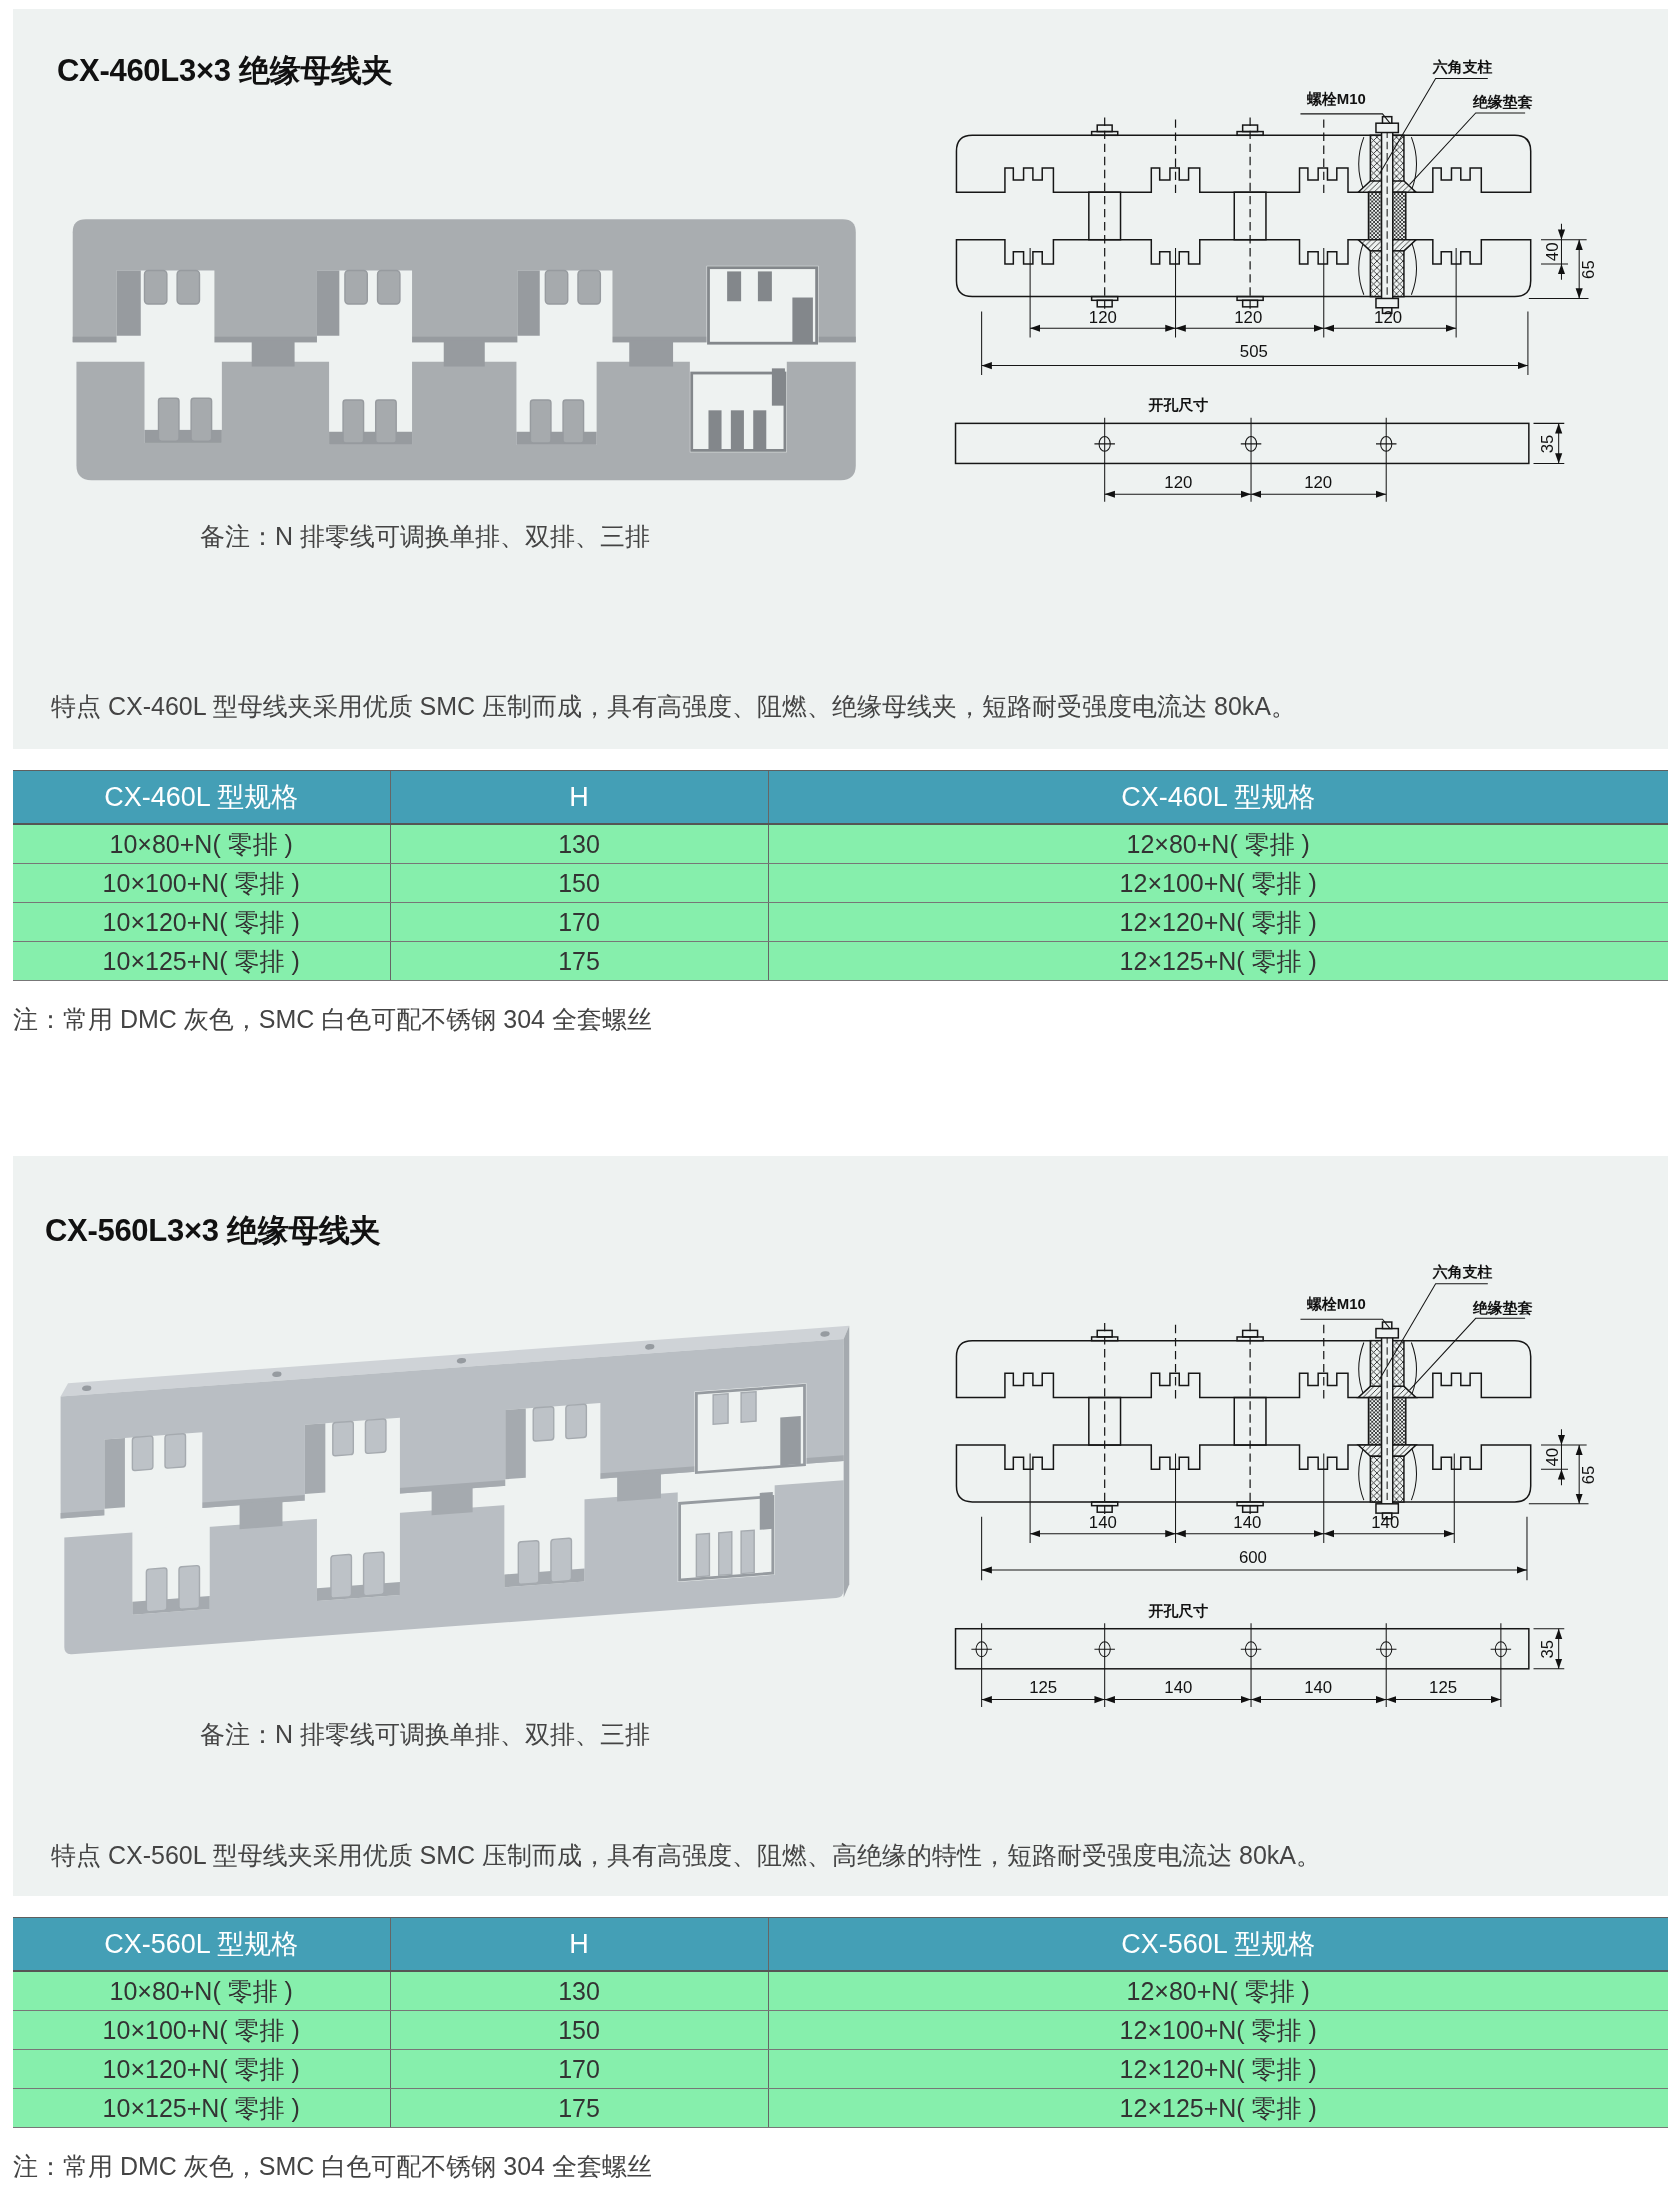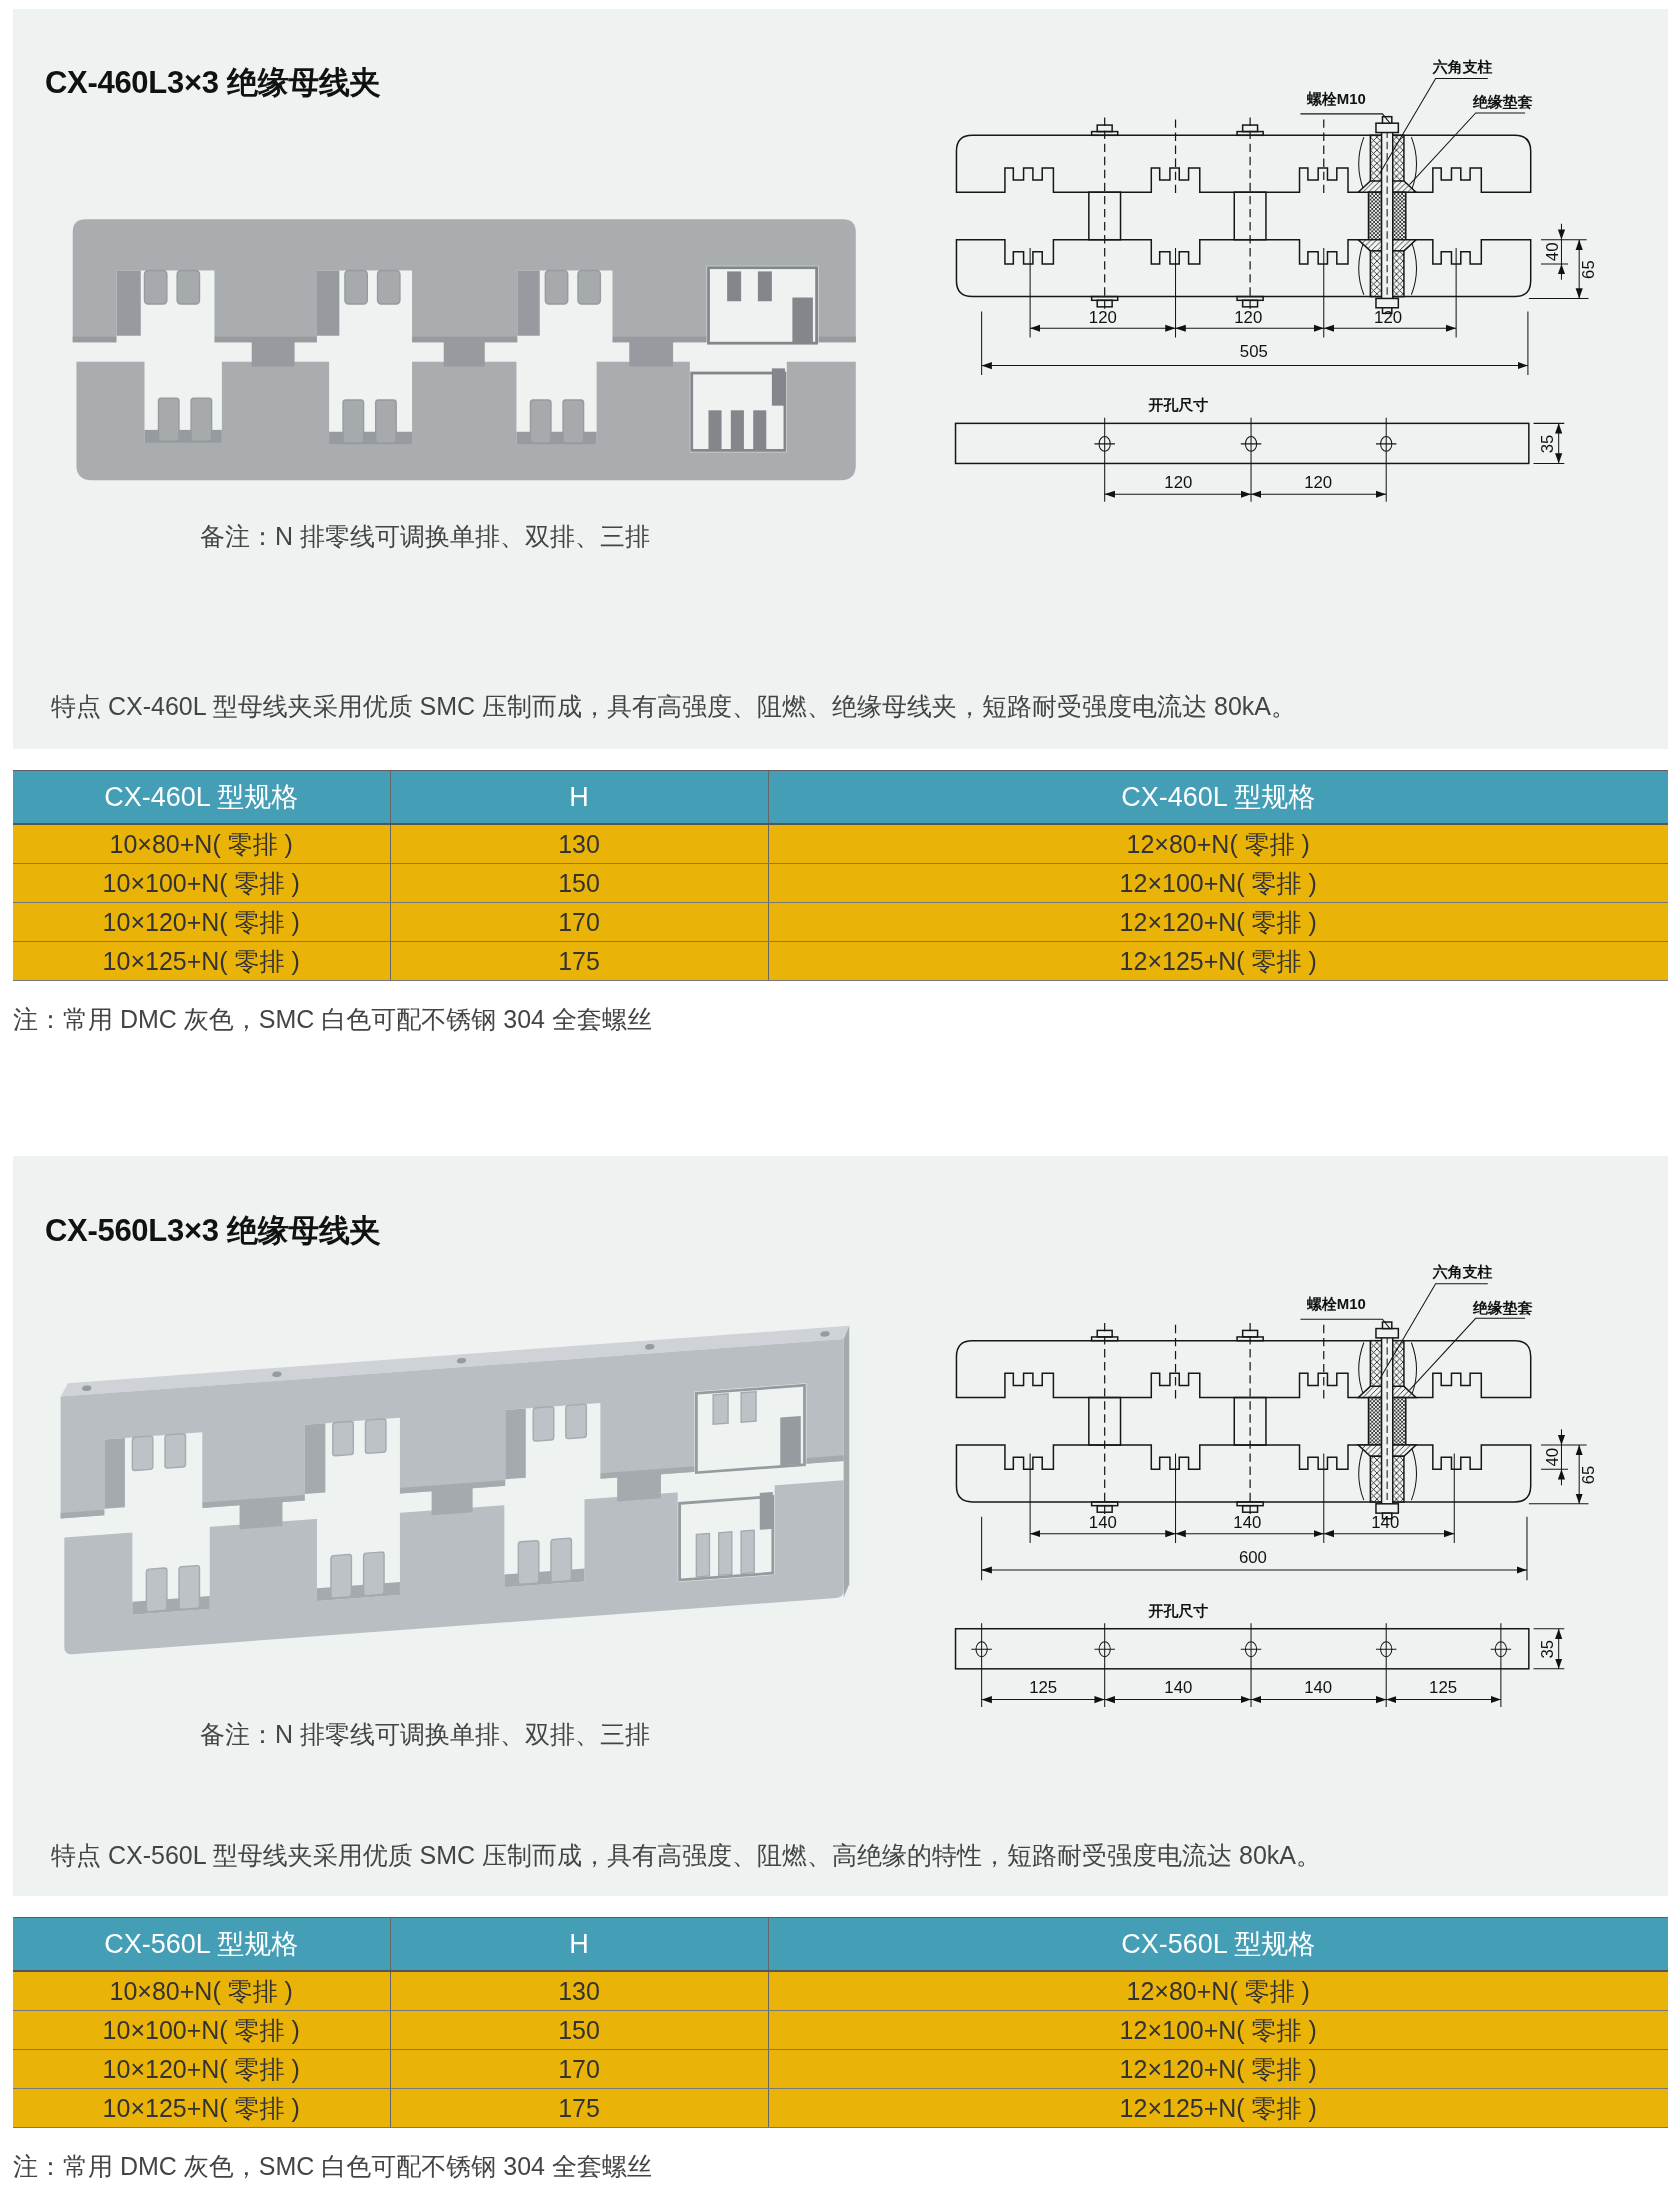--- a/index.html
+++ b/index.html
@@ -18,21 +18,21 @@
   .caption{position:absolute;left:187px;font-size:25px;color:#444;line-height:32px;white-space:nowrap;}
   .feature{position:absolute;left:38px;font-size:25px;color:#444;line-height:32px;white-space:nowrap;}
   .note{position:absolute;left:13px;font-size:25px;color:#444;line-height:32px;white-space:nowrap;}
 
   table.spec{position:absolute;left:13px;width:1655px;border-collapse:collapse;table-layout:fixed;
              font-family:"Liberation Sans","DejaVu Sans",sans-serif;}
   table.spec th{background:var(--table-header-bg);color:var(--table-header-text);font-weight:normal;
                 font-size:27px;height:48px;padding:2px;border-top:1.9px solid #5f5f5f;border-bottom:2.8px solid #555;
                 text-align:center;}
   table.spec td{height:38px;font-size:25px;color:var(--body-text);padding:0;text-align:center;
-                border-bottom:1.9px solid #777;background:#eab308;}
+                border-bottom:1.9px solid #777;background:#86efac;}
   table.spec th + th, table.spec td + td{border-left:1.9px solid #666;}
 
   svg.gfx{position:absolute;left:0;top:0;pointer-events:none;}
   .dwg{fill:none;stroke:#161616;stroke-width:1.6;}
   .dwg .thin{stroke-width:1.1;}
   .dash{stroke-dasharray:9 5;stroke-width:1.3;}
   .dt{font-family:"Liberation Sans","DejaVu Sans",sans-serif;font-size:18px;fill:#111;stroke:none;}
   .lbl{font-family:"Liberation Sans","DejaVu Sans",sans-serif;font-size:16px;font-weight:bold;fill:#111;stroke:none;}
 
   .ph .body{fill:var(--b);}
@@ -44,21 +44,21 @@
   .ph .top{fill:var(--top);}
   .ph1{--b:#a9adb0;--f:#979b9f;--t:#a6aaad;--d:#83878b;--top:#bfc3c6;}
   .ph2{--b:#b9bec3;--f:#a5aaaf;--t:#bdc2c7;--d:#969ba0;--top:#cfd3d7;}
 </style>
 </head>
 <body>
 
 <div id="page">
 
   <section class="panel" style="top:9.3px;">
-    <h2 class="title" style="top:57px;">CX-460L3×3 绝缘母线夹</h2>
+    <h2 class="title" style="top:45px;margin-left:12px;">CX-460L3×3 绝缘母线夹</h2>
     <div class="caption" style="top:511px;">备注：N 排零线可调换单排、双排、三排</div>
     <div class="feature" style="top:681px;">特点 CX-460L 型母线夹采用优质 SMC 压制而成，具有高强度、阻燃、绝缘母线夹，短路耐受强度电流达 80kA。</div>
   </section>
 
   <table class="spec" style="top:770px;">
     <colgroup>
         <col style="width:377px">
         <col style="width:378px">
         <col>
       </colgroup>

